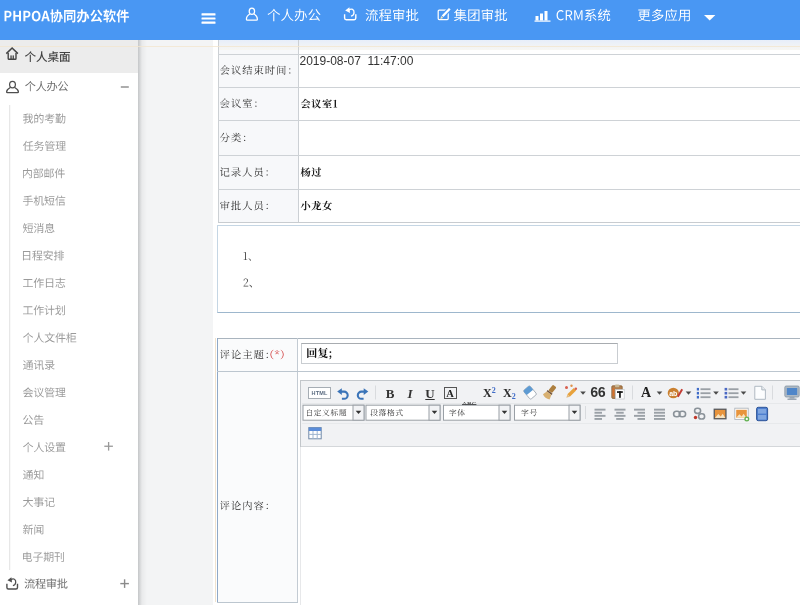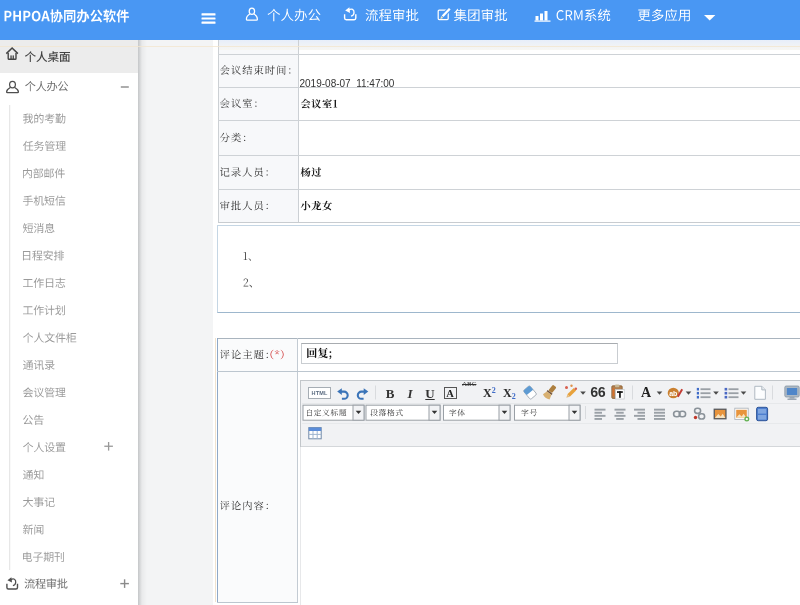--- a/index.html
+++ b/index.html
@@ -12,21 +12,21 @@
 <div class="abs" style="left:218px;top:40px;width:79.5px;height:182px;background:#f7f8fa"></div>
 <div class="abs" style="left:218px;top:40px;width:582px;height:10px;background:linear-gradient(#e7eefa,#f7f6f2)"></div>
 <div class="abs" style="left:218px;top:40px;width:1px;height:182px;background:#ccd0d4"></div>
 <div class="abs" style="left:297.5px;top:40px;width:1px;height:182px;background:#ccd0d4"></div>
 <div class="abs" style="left:218px;top:53.5px;width:582px;height:1px;background:#ced2d6"></div>
 <div class="abs" style="left:218px;top:86.5px;width:582px;height:1px;background:#ced2d6"></div>
 <div class="abs" style="left:218px;top:120px;width:582px;height:1px;background:#ced2d6"></div>
 <div class="abs" style="left:218px;top:155px;width:582px;height:1px;background:#ced2d6"></div>
 <div class="abs" style="left:218px;top:189px;width:582px;height:1px;background:#ced2d6"></div>
 <div class="abs" style="left:218px;top:222px;width:582px;height:1px;background:#c8ccd0"></div>
-<div class="abs" style="left:299.5px;top:78px;width:200px;height:14px;font-size:10px;color:#333;white-space:pre">2019-08-07  11:47:00</div>
+<div class="abs" style="left:299.5px;top:54px;width:200px;height:14px;font-size:12px;color:#333;white-space:pre">2019-08-07  11:47:00</div>
 
 <div class="abs" style="left:216.5px;top:225px;width:588px;height:88px;background:#fff;border:1px solid #c5d6e4;border-bottom-color:#9db7cd"></div>
 
 <div class="abs" style="left:215.2px;top:338px;width:1.2px;height:264px;background:#f0e3cf"></div>
 <div class="abs" style="left:217px;top:338px;width:79.5px;height:264px;background:#fafbfc"></div>
 <div class="abs" style="left:217px;top:338px;width:583px;height:1px;background:#a9b4be"></div>
 <div class="abs" style="left:217px;top:338px;width:1px;height:264px;background:#8fa9c7"></div>
 <div class="abs" style="left:296.5px;top:338px;width:1px;height:264px;background:#c3cbd3"></div>
 <div class="abs" style="left:217px;top:370.5px;width:583px;height:1px;background:#bcc6cf"></div>
 <div class="abs" style="left:217px;top:601.5px;width:81px;height:1px;background:#bcc6cf"></div>
@@ -40,21 +40,21 @@
 <div class="abs" style="left:302px;top:422.8px;width:498px;height:1px;background:#e7e9eb"></div>
 <div class="abs" style="left:298.8px;top:446.5px;width:2.4px;height:158px;background:rgba(255,255,255,.6)"></div>
 
 <div class="abs" style="left:308px;top:387px;width:23px;height:11.5px;background:#fff;border:1px solid #a6adb4"></div>
 <div class="abs" style="left:308px;top:387.5px;width:23px;height:11px;font-size:5.5px;font-weight:bold;color:#5a6b80;text-align:center;line-height:11px;letter-spacing:.2px">HTML</div>
 
 <div class="abs" style="left:384px;top:385.5px;width:12px;text-align:center;font-family:'Liberation Serif',serif;font-weight:bold;font-size:13px;color:#333">B</div>
 <div class="abs" style="left:404px;top:385.5px;width:12px;text-align:center;font-family:'Liberation Serif',serif;font-style:italic;font-weight:bold;font-size:13px;color:#333">I</div>
 <div class="abs" style="left:424px;top:385.5px;width:12px;text-align:center;font-family:'Liberation Serif',serif;font-weight:bold;font-size:13px;color:#333;text-decoration:underline">U</div>
 <div class="abs" style="left:443.5px;top:386.5px;width:13px;height:12.5px;border:1px solid #555;text-align:center;font-family:'Liberation Serif',serif;font-weight:bold;font-size:10.5px;line-height:11.5px;color:#222">A</div>
-<div class="abs" style="left:462px;top:380px;width:16px;font-family:'Liberation Serif',serif;font-weight:normal;font-size:7px;color:#333;text-decoration:line-through">ABC</div>
+<div class="abs" style="left:462px;top:400px;width:16px;font-family:'Liberation Serif',serif;font-weight:normal;font-size:7px;color:#333;text-decoration:line-through">ABC</div>
 <div class="abs" style="left:483px;top:386px;font-family:'Liberation Serif',serif;font-weight:bold;font-size:12px;color:#2a2a2a">X<span style="font-size:8px;vertical-align:4px;color:#3f6cc8">2</span></div>
 <div class="abs" style="left:503px;top:386px;font-family:'Liberation Serif',serif;font-weight:bold;font-size:12px;color:#2a2a2a">X<span style="font-size:8px;vertical-align:-2px;color:#3f6cc8">2</span></div>
 <div class="abs" style="left:590px;top:385px;font-family:Liberation Mono, monospace;font-weight:bold;font-size:14px;color:#333;letter-spacing:-1px">66</div>
 <div class="abs" style="left:641px;top:385px;font-family:'Liberation Serif',serif;font-weight:bold;font-size:14px;color:#222">A</div>
 <svg class="abs" style="left:0;top:0" width="800" height="605" viewBox="0 0 800 605">
 <rect x="201.5" y="13.2" width="14" height="2.2" rx="0.5" fill="#fff"></rect>
 <rect x="201.5" y="17.4" width="14" height="2.2" rx="0.5" fill="#fff"></rect>
 <rect x="201.5" y="21.6" width="14" height="2.2" rx="0.5" fill="#fff"></rect>
 <ellipse cx="251.9" cy="11.2" rx="2.7" ry="3.2" fill="none" stroke="#fff" stroke-width="1.25"></ellipse>
 <path d="M249.8 14 C248 15 246.4 17.6 246.4 19.3 q0 0.9 1 0.9 h9 q1 0 1 -0.9 C257.4 17.6 255.8 15 254 14" fill="none" stroke="#fff" stroke-width="1.25"></path>

